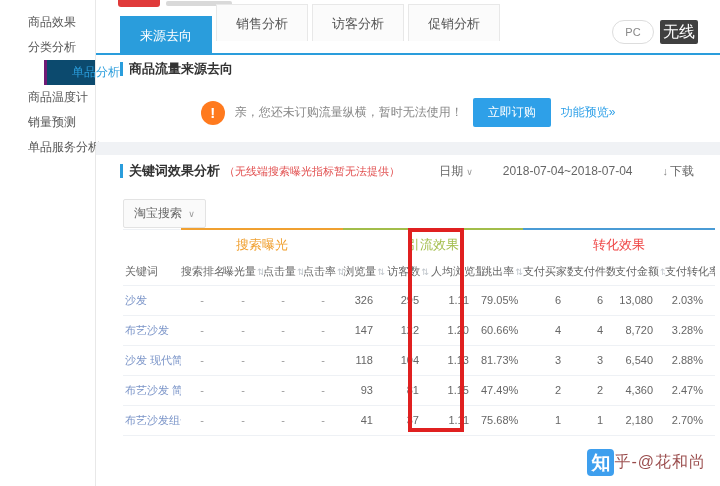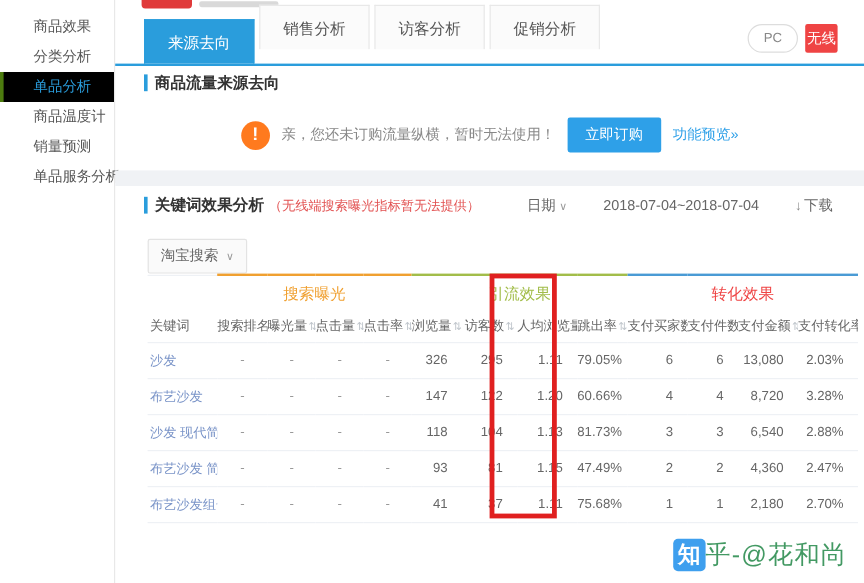--- a/index.html
+++ b/index.html
@@ -2,38 +2,38 @@
 <html><head>
 <meta charset="utf-8">
 <style>
   * { margin:0; padding:0; box-sizing:border-box; }
   body { font-family:"Liberation Sans","DejaVu Sans",sans-serif; background:#fff; }
   .app { position:relative; width:720px; height:486px; background:#fff; overflow:hidden; font-size:12px; color:#555; }
 
   
   .sidebar { position:absolute; left:0; top:0; width:96px; height:100%; background:#fff; border-right:1px solid #e8e8e8; padding-top:10px; }
   .side-item { height:25px; line-height:25px; padding-left:28px; font-size:12px; color:#555; cursor:pointer; white-space:nowrap; }
-  .side-item.active { background:#000000; border-left:3px solid #4d7c0f; padding-left:25px; color:#2a9ddc; }
+  .side-item.active { background:#0c4a6e; border-left:3px solid #701a75; padding-left:25px; color:#2a9ddc;margin-left:44px; }
 
   
   .main { position:absolute; left:96px; top:0; width:624px; height:100%; }
 
   
   .top-badge { position:absolute; left:22px; top:-5px; width:42px; height:12px; background:#e03a3a; border-radius:3px; }
   .top-graybar { position:absolute; left:70px; top:1px; width:66px; height:5px; background:#d9d9d9; border-radius:2px; }
 
   
   .tabbar { position:absolute; left:0; top:16px; width:100%; height:39px; }
   .tabs { position:absolute; left:24px; bottom:2px; display:flex; }
   .tab { height:37px; line-height:37px; padding:0 19px; font-size:13px; color:#555; background:#fbfbfb; border:1px solid #e8e8e8; border-bottom:none; margin-right:4px; cursor:pointer; }
   .tab.active { background:#2a9ddc; color:#fff; border-color:#2a9ddc;margin-top:12px; }
   .tab-underline { position:absolute; left:0; bottom:0; width:100%; height:2px; background:#2a9ddc; }
   .toggle-group { position:absolute; right:22px; top:4px; display:flex; }
   .btn-pc { width:42px; height:24px; line-height:22px; text-align:center; background:#fff; border:1px solid #ddd; border-radius:12px; color:#888; font-size:11px; margin-right:6px; cursor:pointer; }
-  .btn-wireless { width:27px; height:24px; line-height:24px; text-align:center; background:#ef4444; border-radius:2px; color:#fff; font-size:12px; cursor:pointer; }
+  .btn-wireless { width:38px; height:24px; line-height:24px; text-align:center; background:#404040; border-radius:2px; color:#fff; font-size:16px; cursor:pointer; }
 
   
   .sec-title { position:absolute; left:24px; display:flex; align-items:center; }
   .blue-bar { width:3px; height:14px; background:#2a9ddc; margin-right:6px; }
   .sec-title b { font-size:13px; color:#333; font-weight:bold; white-space:nowrap; }
   .sec-flow { top:60px; }
 
   
   .notice { position:absolute; left:0; top:98px; width:100%; display:flex; justify-content:center; align-items:center; gap:10px; }
   .warn-icon { width:24px; height:24px; border-radius:50%; background:#ff7a1e; color:#fff; font-weight:bold; text-align:center; line-height:24px; font-size:15px; flex:0 0 auto; }
@@ -68,21 +68,21 @@
   td.dash { text-align:center; color:#999; }
   td.kw { color:#7a94c8; text-align:left; padding-left:2px; cursor:pointer; }
   tr.lastrow td { border-bottom:1px solid #eef1f5; }
 
   
   .anno-box { position:absolute; left:285px; top:0px; width:56px; height:204px; border:4px solid #e02020; pointer-events:none; }
 
   
   .watermark { position:absolute; right:14px; bottom:10px; display:flex; align-items:center; opacity:0.8; }
   .wm-logo { width:27px; height:27px; background:#0f88eb; border-radius:4px; color:#fff; font-size:19px; font-weight:bold; text-align:center; line-height:27px; }
-  .wm-text { font-size:21px; color:#15803d; letter-spacing:1px; }
+  .wm-text { font-size:16px; color:#7f1d1d; letter-spacing:1px; }
 </style>
 </head>
 <body>
 
 <div class="app">
 
   <div class="sidebar">
     <div id="sidebar-list">
         <div class="side-item">商品效果</div>
         <div class="side-item">分类分析</div>

